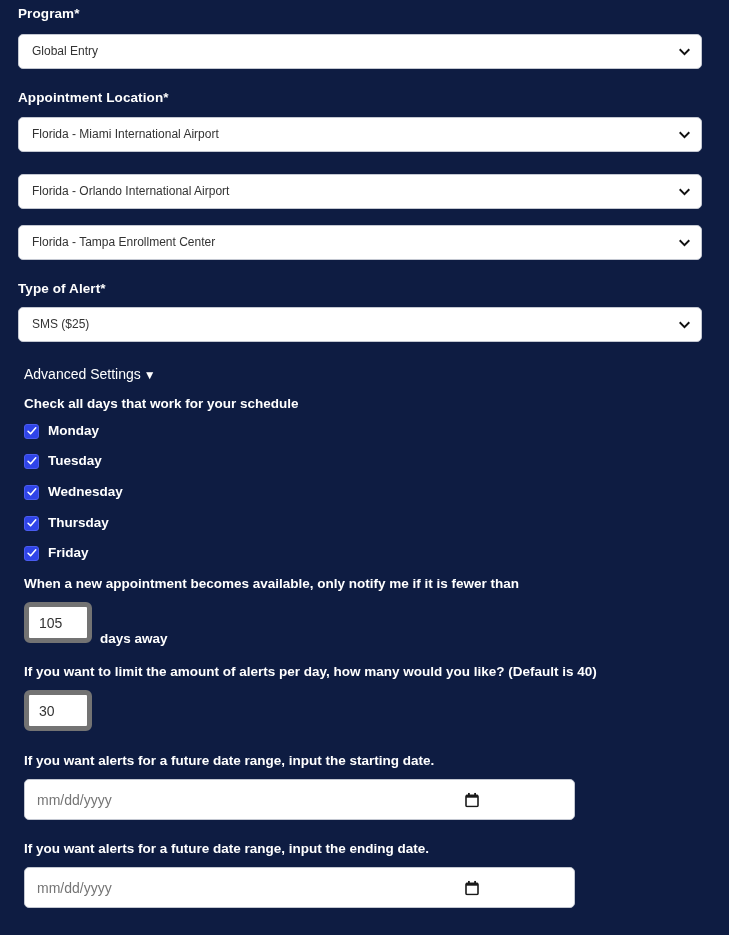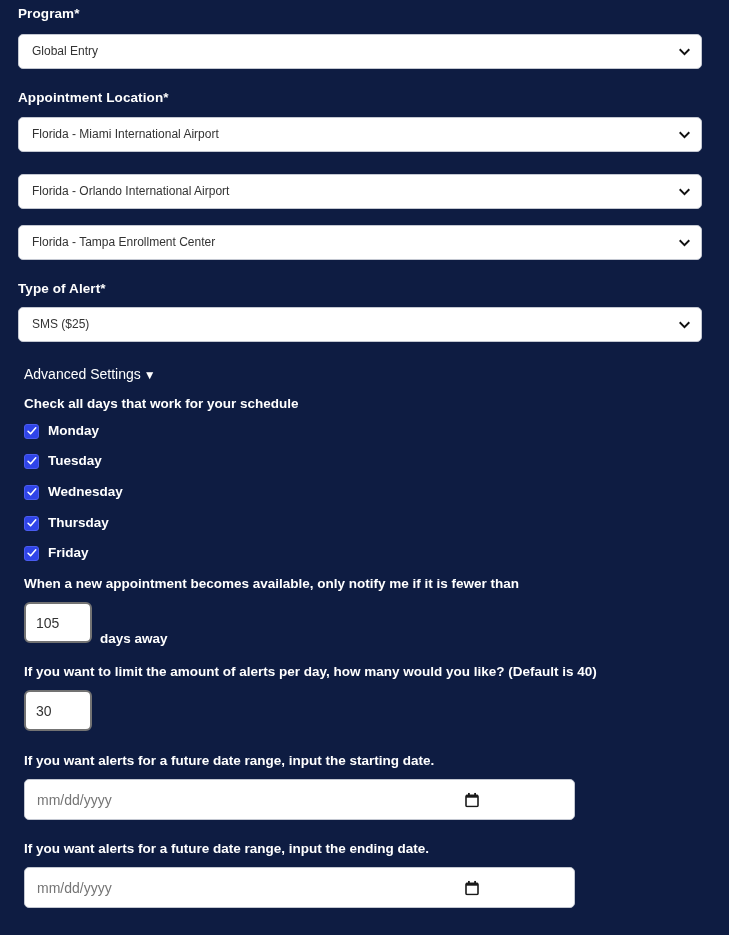--- a/index.html
+++ b/index.html
@@ -140,21 +140,21 @@
   .q-limit { top: 664px; }
   .q-start { top: 753px; }
   .q-end { top: 841px; }
 
   input.num-input {
     position: absolute;
     left: 24px;
     width: 68px;
     height: 41px;
     background: #ffffff;
-    border: 2px solid #737373;
+    border: 5px solid #737373;
     border-radius: 6px;
     color: #333333;
     font-family: "Liberation Sans", sans-serif;
     font-size: 14px;
     padding: 0 10px;
     outline: none;
   }
   .num-days { top: 602px; }
   .num-limit { top: 690px; }
 

